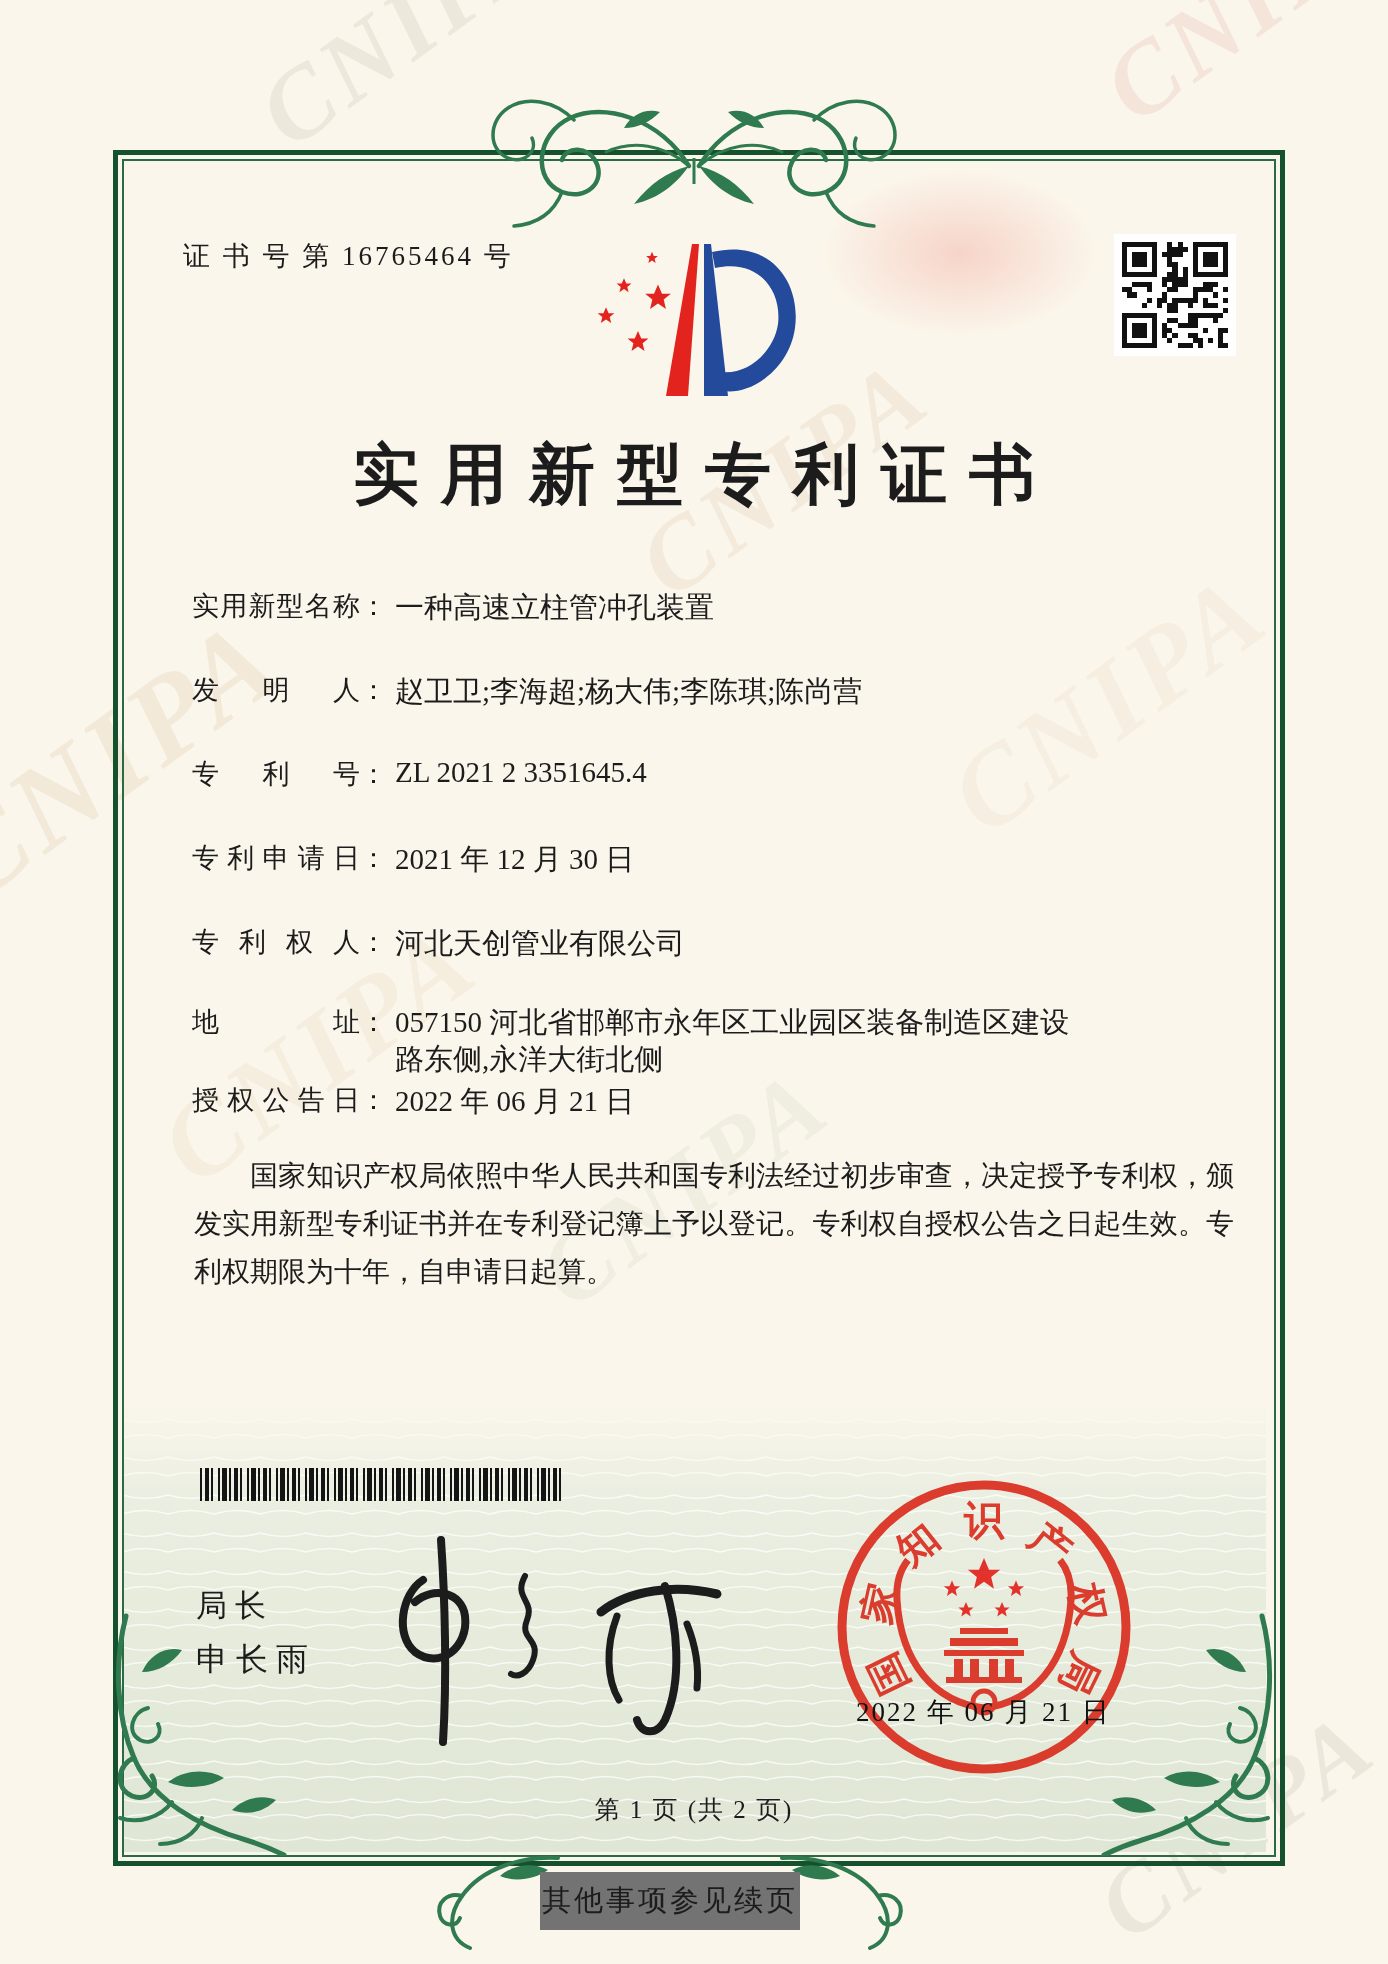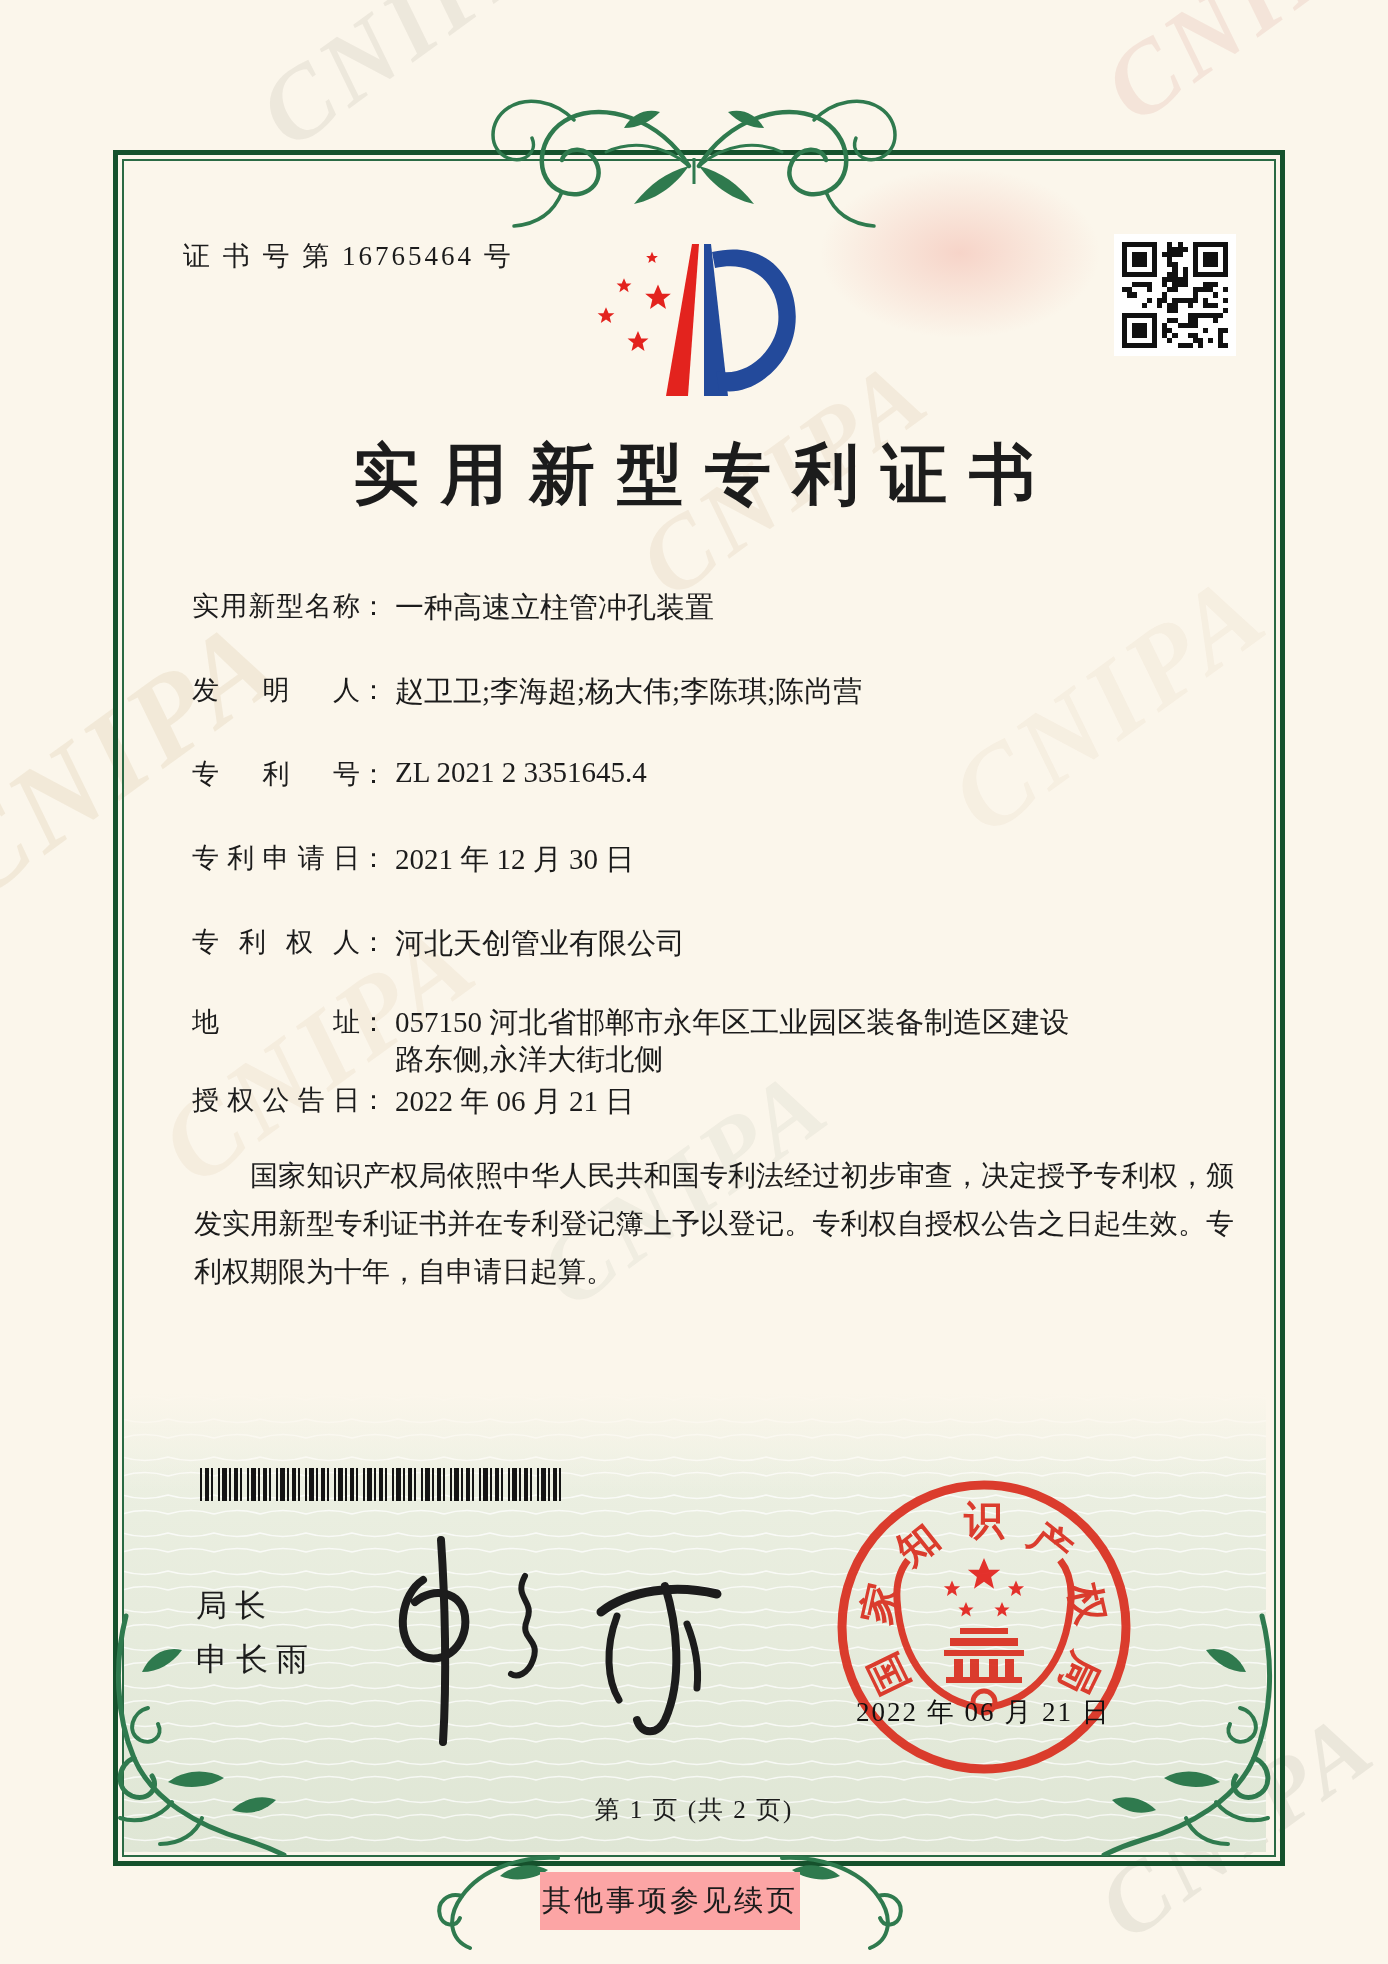--- a/index.html
+++ b/index.html
@@ -78,21 +78,21 @@
   .chief-name{position:absolute;left:196px;top:1638px;font-size:32px;letter-spacing:8px;z-index:4;font-family:"Liberation Sans","DejaVu Sans",sans-serif;}
   .signature{position:absolute;left:365px;top:1528px;z-index:4;}
   .seal{position:absolute;left:833px;top:1476px;width:302px;height:302px;z-index:5;opacity:.93;}
   .seal svg text{font-size:40px;font-weight:bold;fill:#da2f20;font-family:"Liberation Serif","DejaVu Serif",serif;}
   .seal-date{
     position:absolute;left:856px;top:1694px;width:280px;z-index:6;
     font-size:27px;letter-spacing:2px;color:#111;white-space:nowrap;
   }
   .page-num{position:absolute;left:0;top:1793px;width:100%;text-align:center;font-size:25px;z-index:4;letter-spacing:2px;}
   .footer-strip{
-    position:absolute;left:540px;top:1872px;width:260px;height:58px;background:#fca5a5;z-index:6;
+    position:absolute;left:540px;top:1872px;width:260px;height:58px;background:#737373;z-index:6;
     display:flex;align-items:center;justify-content:center;
     font-size:29px;letter-spacing:3px;
   }
   .ornament{position:absolute;z-index:3;pointer-events:none;}
 </style>
 </head>
 <body>
 
 <div class="wm" style="left:240px;top:-30px;font-size:100px;color:rgba(150,140,125,.13);">CNIPA</div>
 <div class="wm" style="left:1085px;top:-55px;font-size:100px;color:rgba(214,138,122,.16);">CNIPA</div>

